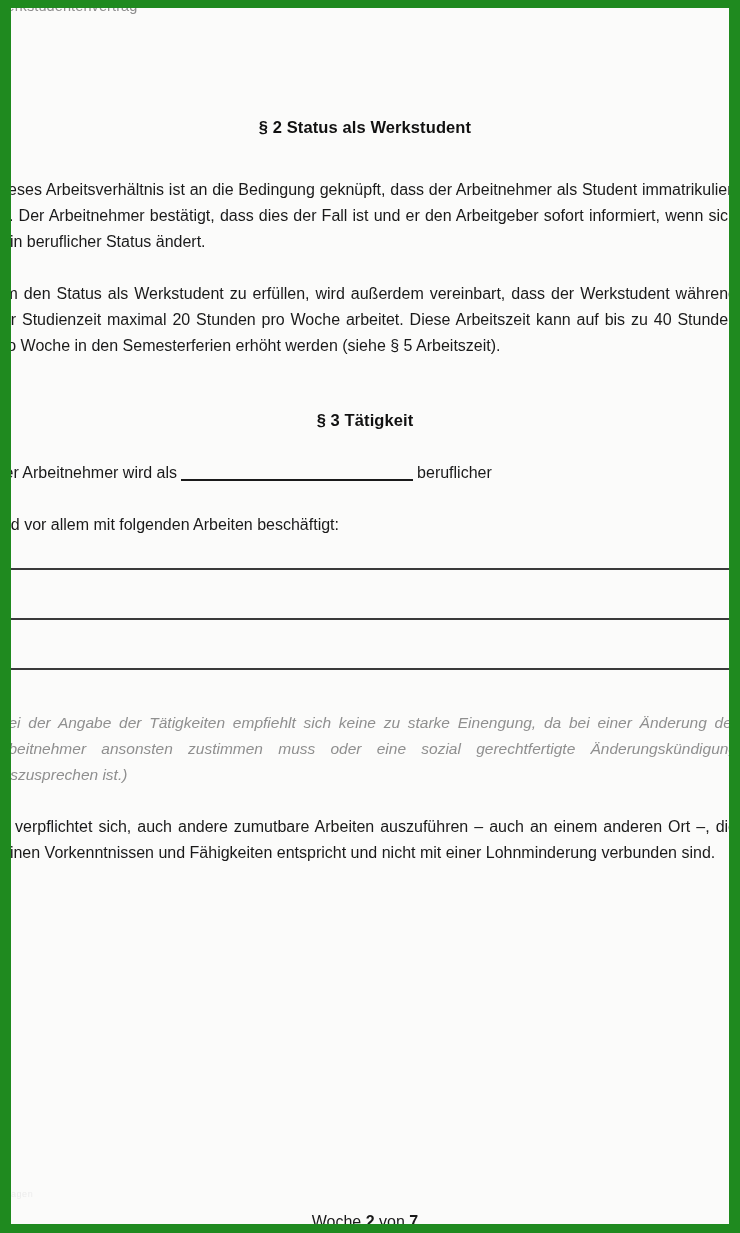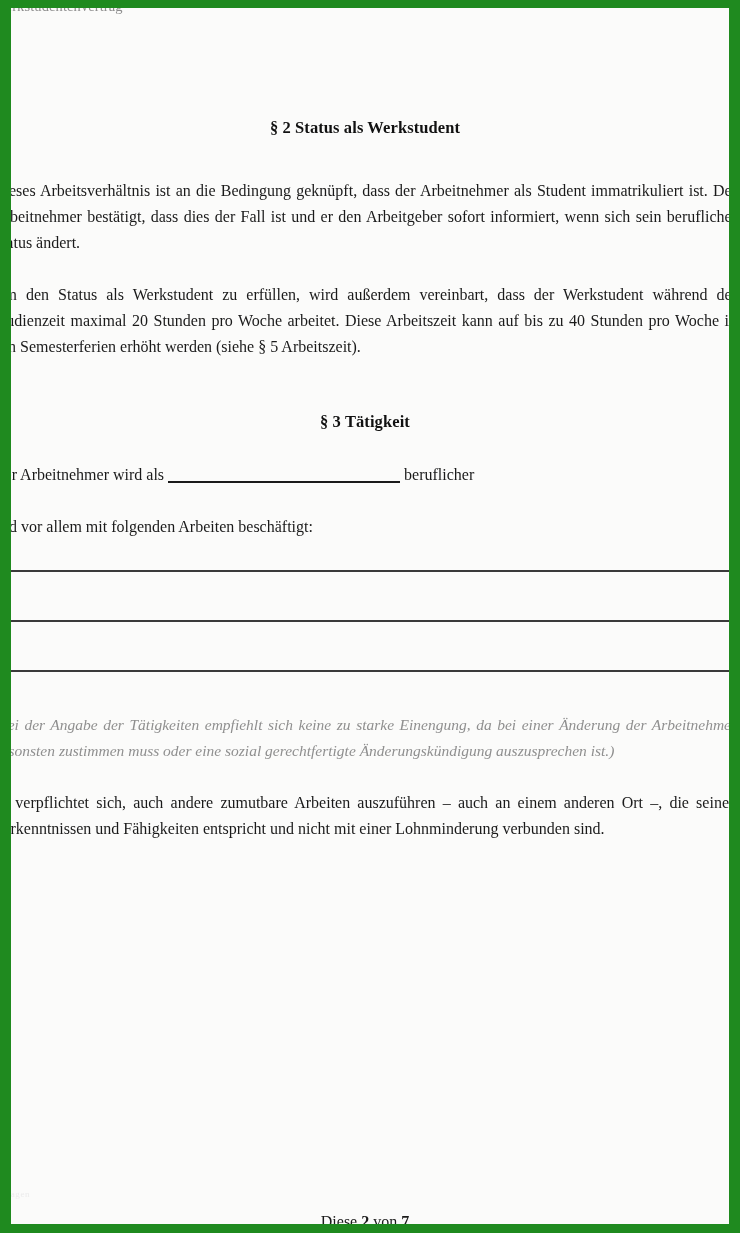--- a/index.html
+++ b/index.html
@@ -13,21 +13,21 @@
     position: relative;
     width: 740px;
     height: 1233px;
     box-sizing: border-box;
     background: #fbfbfa;
     border-left: 11px solid #1f8a1f;
     border-right: 11px solid #1f8a1f;
     border-top: 8px solid #1f8a1f;
     border-bottom: 9px solid #1f8a1f;
     overflow: hidden;
-    font-family: Liberation Serif, serif;
+    font-family: Liberation Sans, sans-serif;
   }
 
   
   .page {
     position: absolute;
     top: -8px;
     left: -46px;
     width: 800px;
     height: 1241px;
     box-sizing: border-box;
@@ -172,20 +172,20 @@
 
       <div class="sp-26"></div>
 
       <p class="para">Er verpflichtet sich, auch andere zumutbare Arbeiten auszuführen – auch an einem anderen Ort –, die seinen Vorkenntnissen und Fähigkeiten entspricht und nicht mit einer Lohnminderung verbunden sind.</p>
 
     </div>
 
     <div class="watermark">Vorlagen</div>
 
     <div class="page-number">
-      <span>Diese</span>
+      <span>Woche</span>
       <b>2</b>
       <span>von</span>
       <b>7</b>
     </div>
 
   </div>
 </div>
 
 </body></html>

